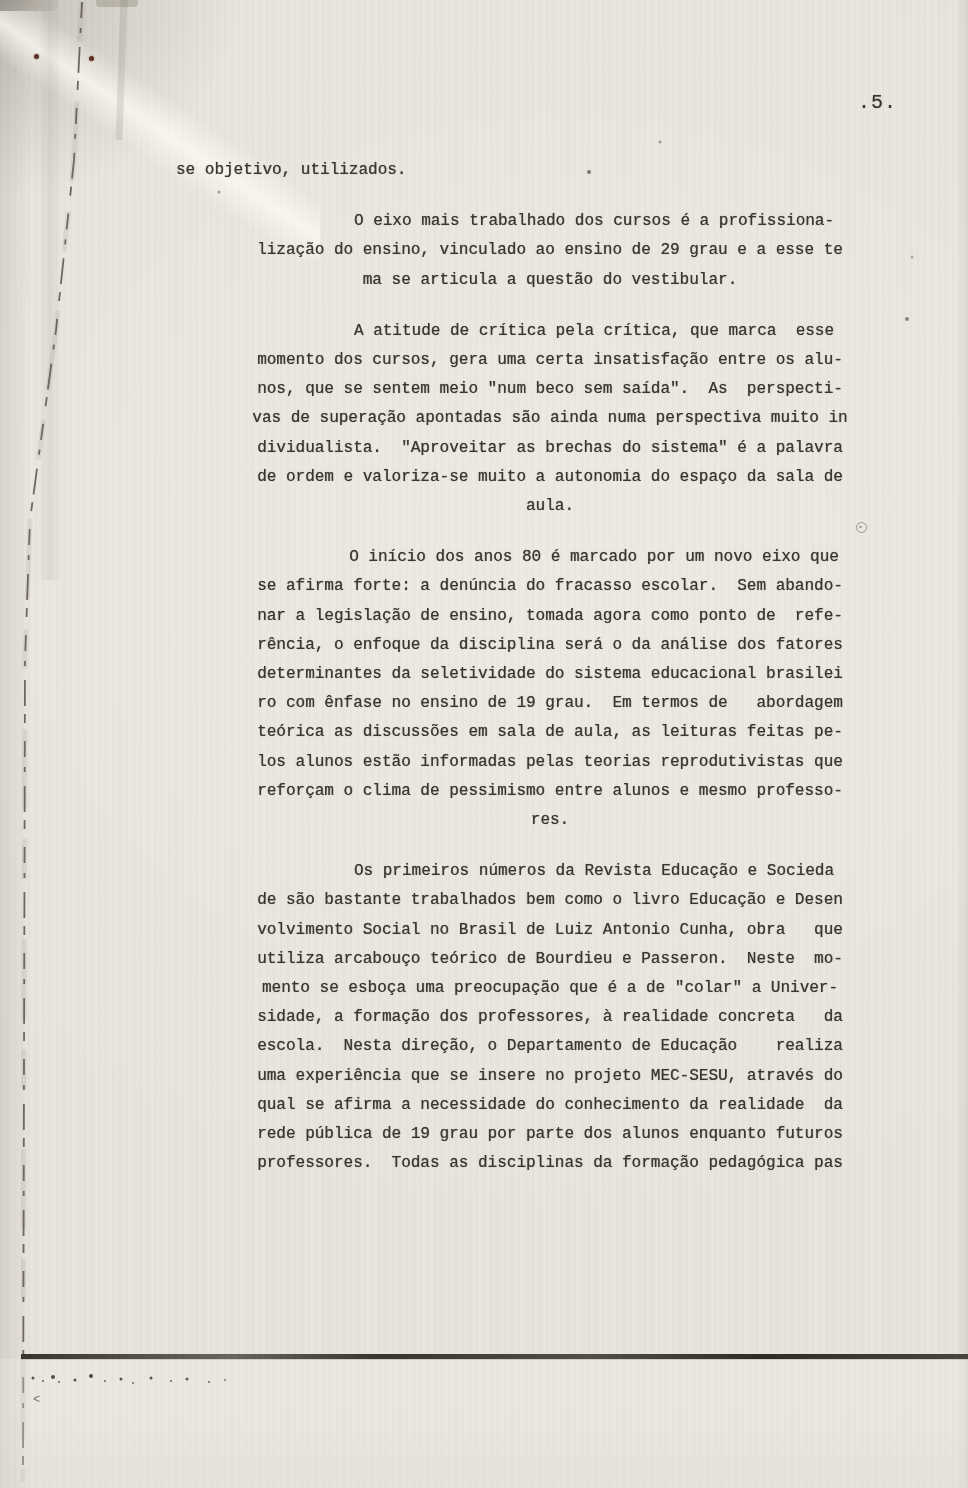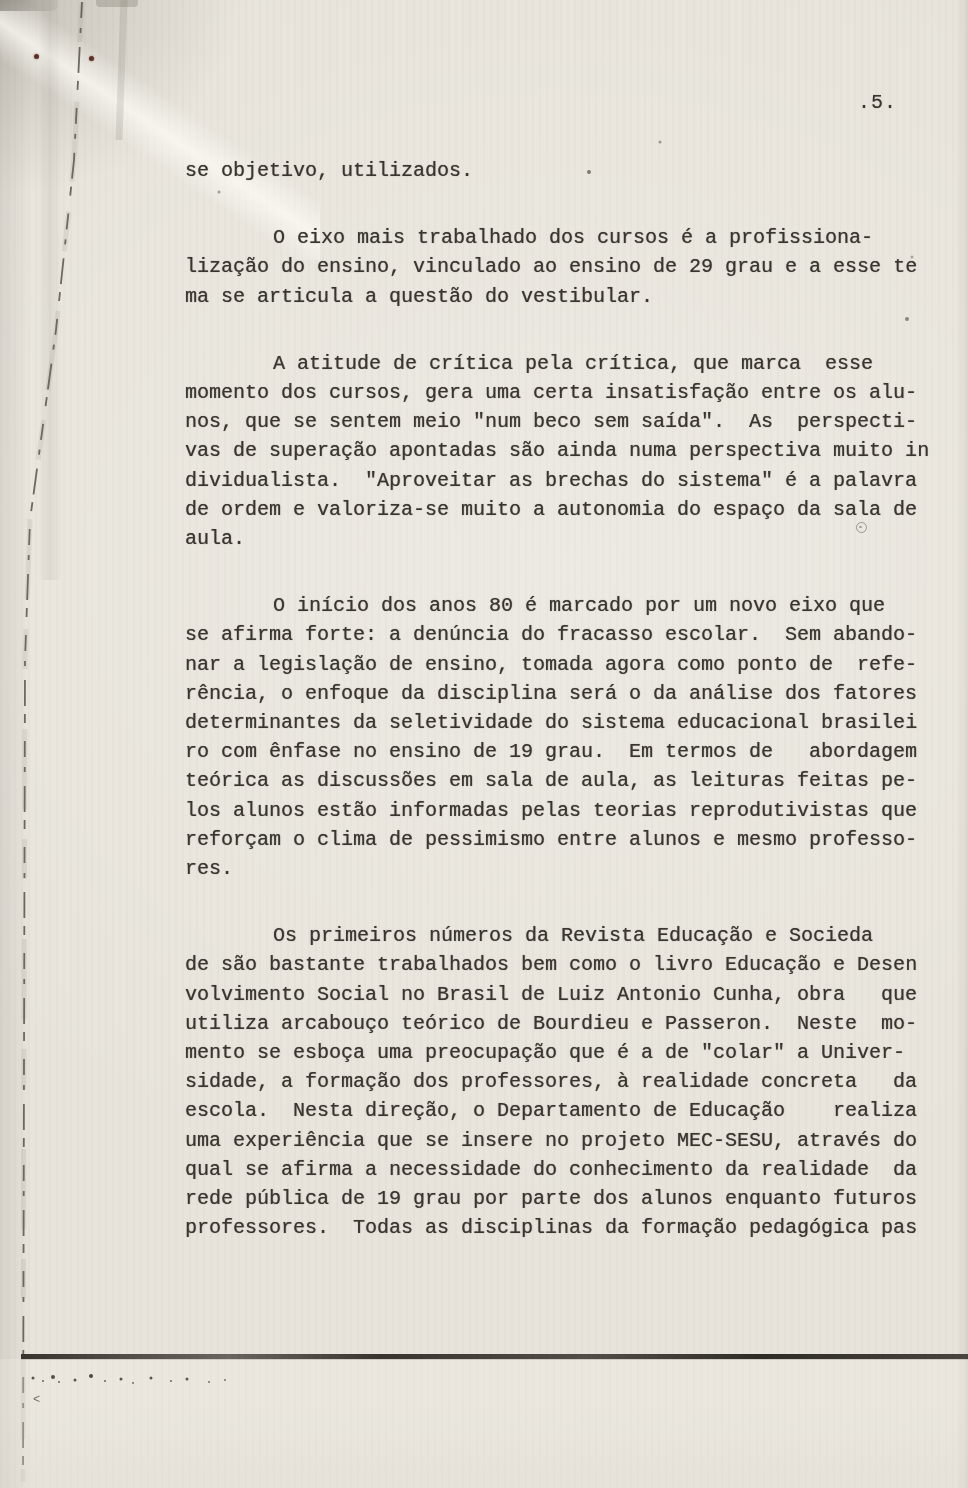--- a/index.html
+++ b/index.html
@@ -90,26 +90,26 @@
   .ring-mark::after{
     content:"";position:absolute;left:2px;top:3px;width:3px;height:2px;
     background:rgba(95,88,78,.55);border-radius:50%;
   }
   .page-number{
     position:absolute;left:858px;top:92px;
     font-size:20px;line-height:22px;letter-spacing:1px;
     text-shadow:0 0 1px rgba(58,53,46,.55);
   }
   .text-column{
-    position:absolute;left:185px;top:156px;width:748px;
-    font-size:20px;line-height:29.2px;
+    position:absolute;left:176px;top:156px;width:748px;
+    font-size:16px;line-height:29.2px;
     white-space:pre;
     text-shadow:0 0 1px rgba(58,53,46,.55), 0.4px 0.4px 0 rgba(58,53,46,.28);
   }
-  .para + .para{margin-top:38px;}
+  .para + .para{margin-top:22px;text-align:center;}
   .line.indent{padding-left:88px;}
   .cont-underline{
     text-decoration-thickness:2px;
     text-underline-offset:5px;
   }
 </style>
 </head>
 <body>
 
 <div class="page">

